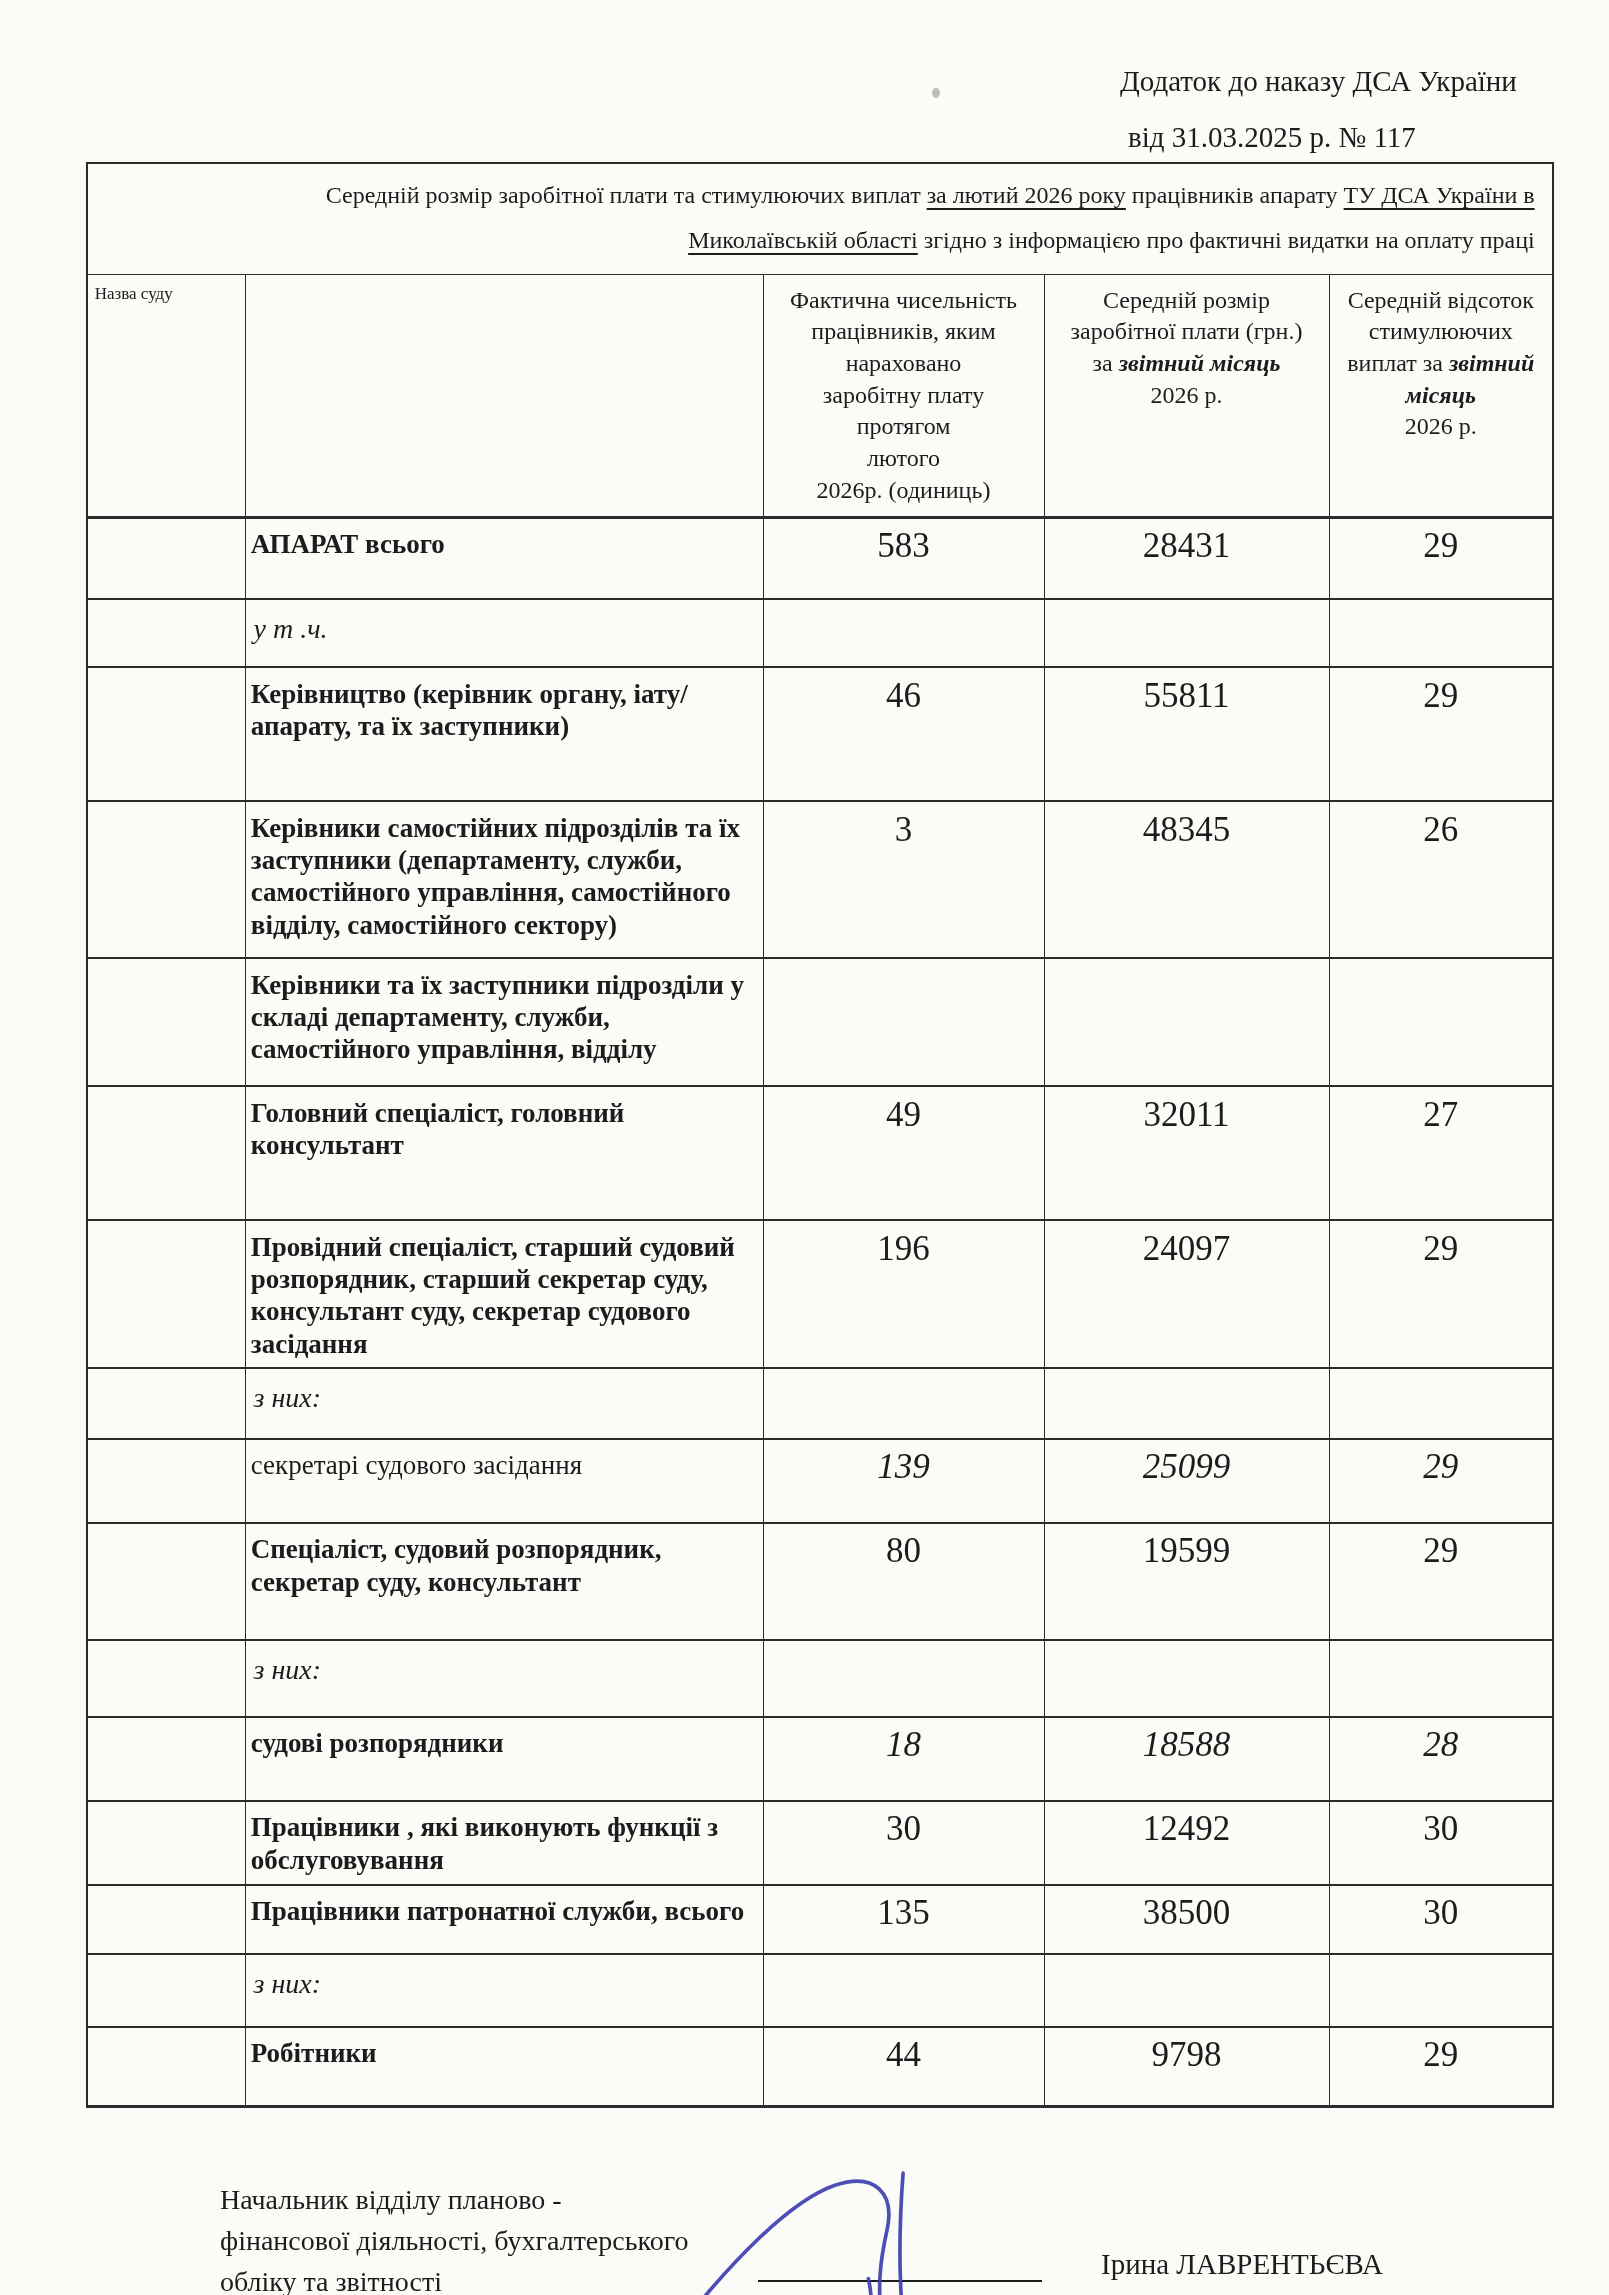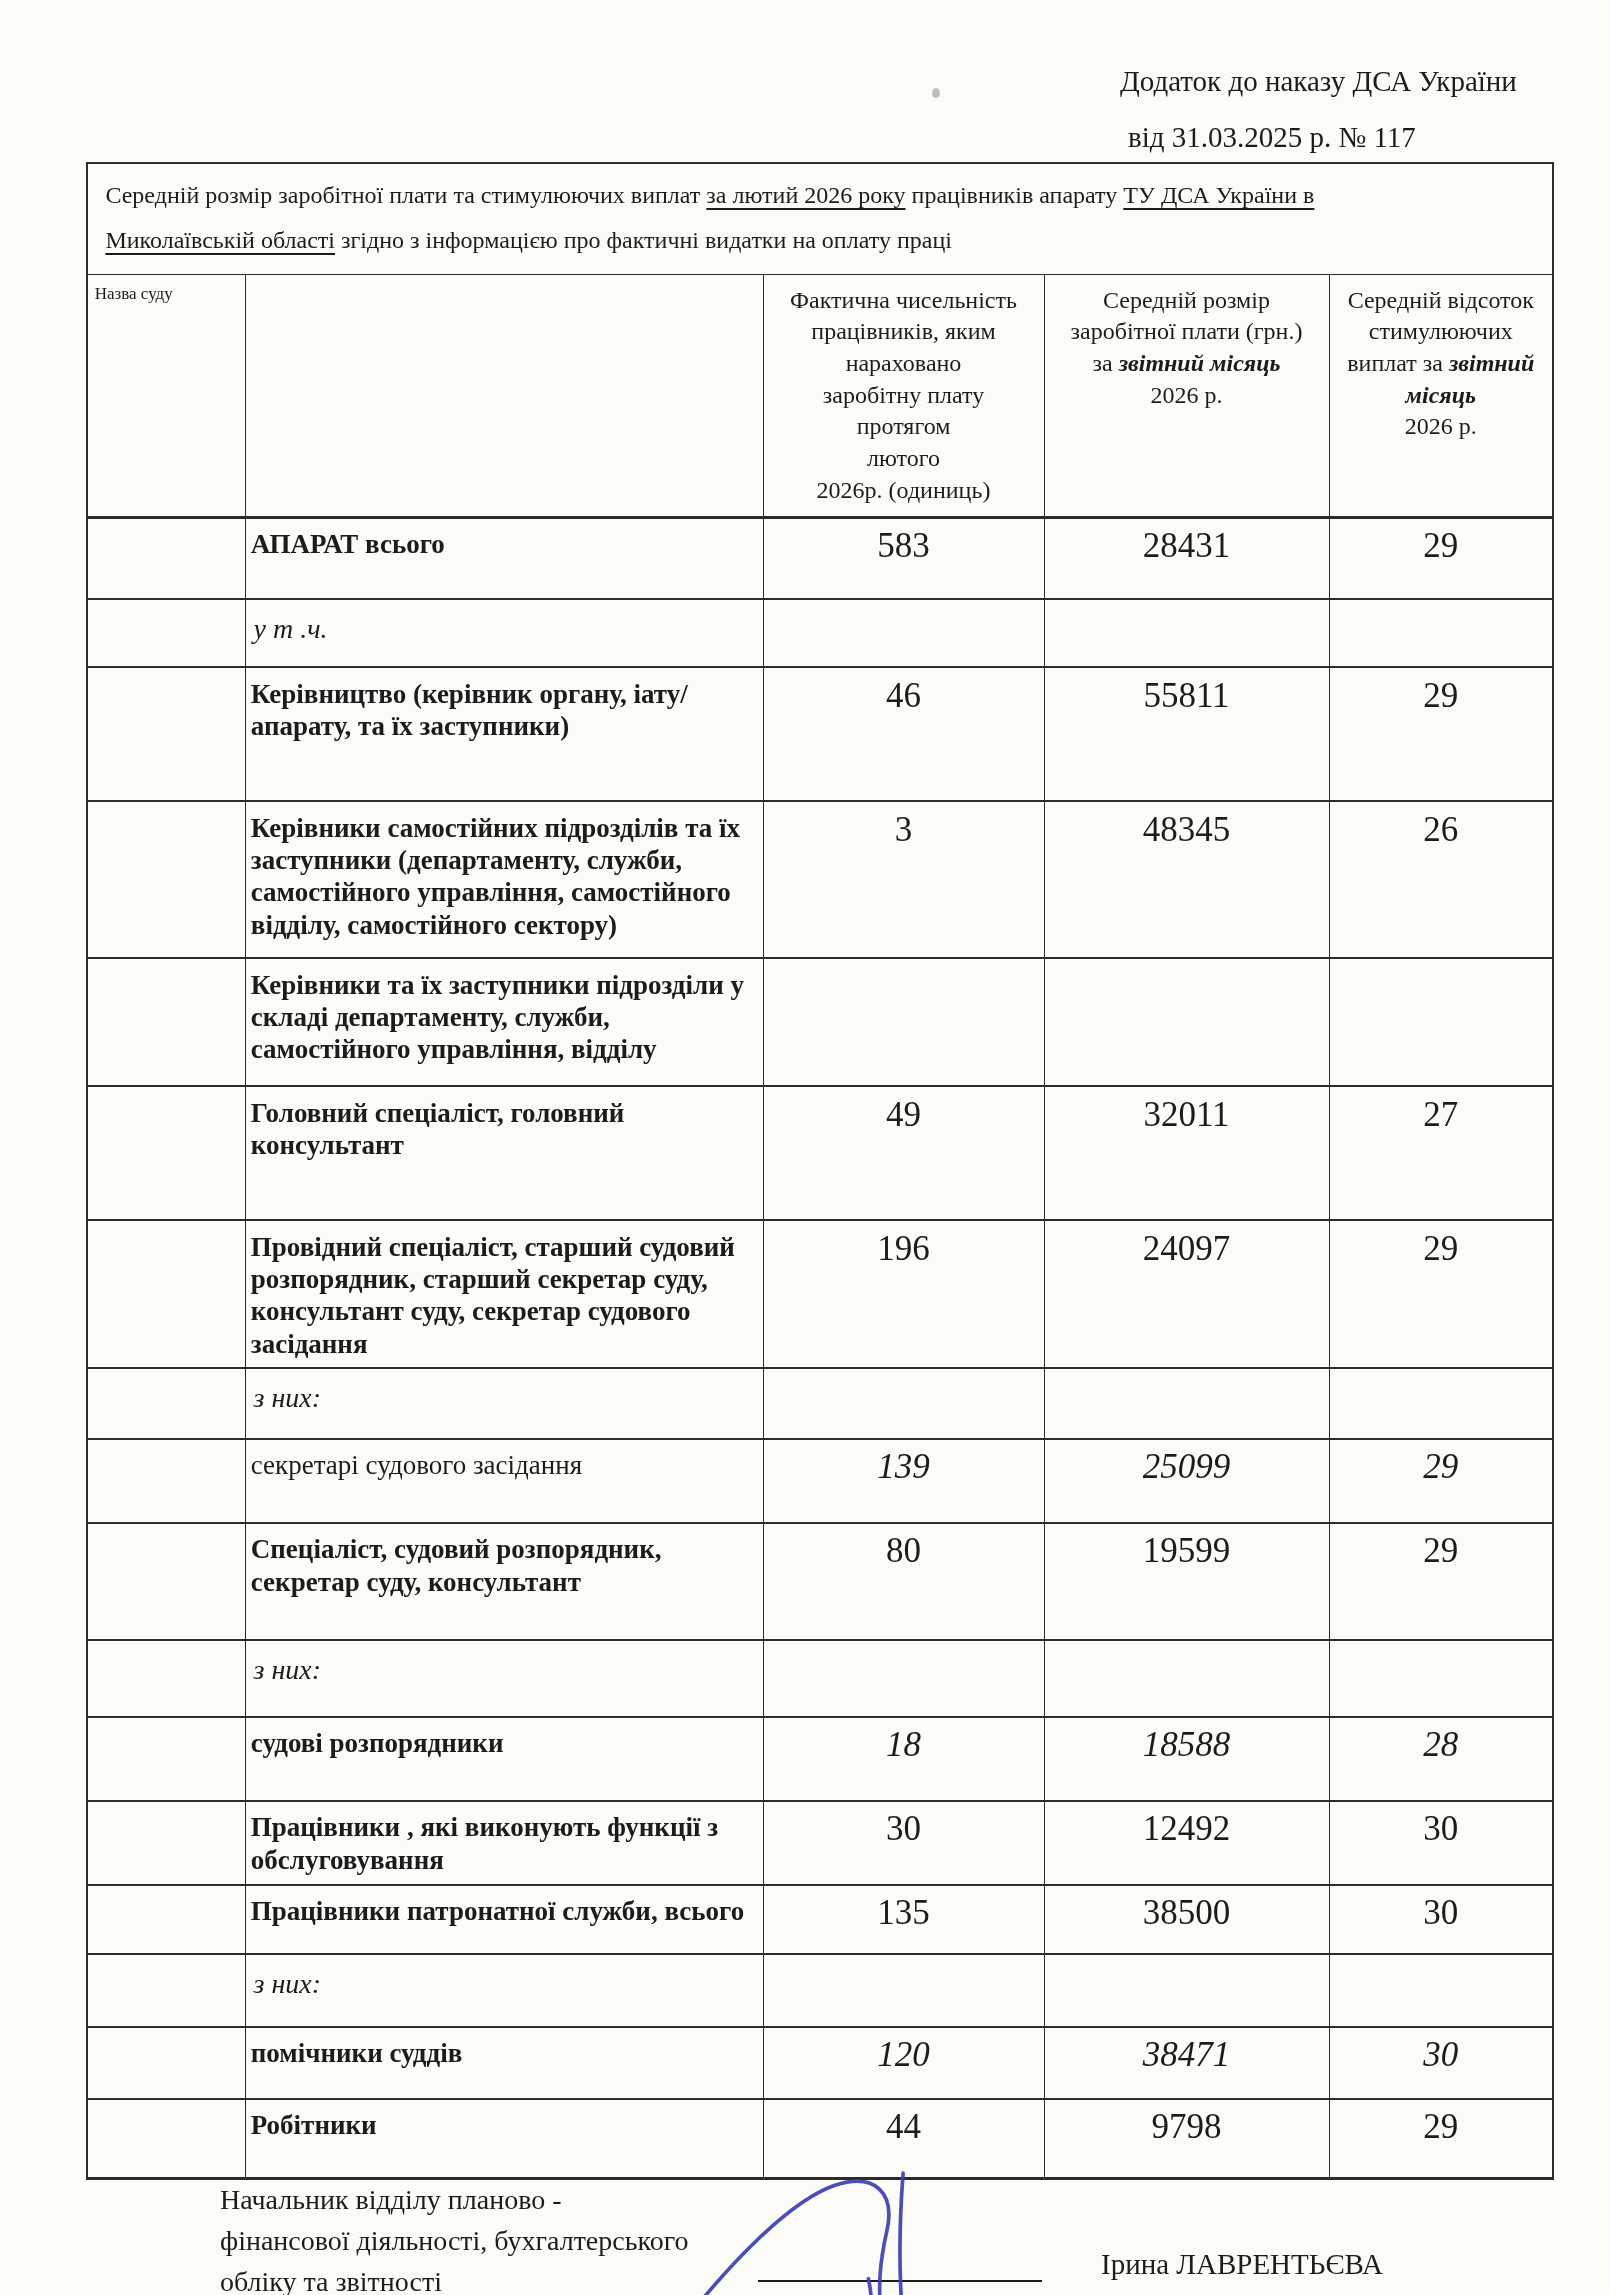--- a/index.html
+++ b/index.html
@@ -18,21 +18,21 @@
     background:var(--speck); opacity:.55;}
   
   table.report{
     position:absolute; left:86px; top:162px; width:1464px;
     table-layout:fixed; border-collapse:collapse;
     border:2px solid var(--border); border-bottom-width:3.3px;
   }
   .report td,.report th{border:1.3px solid var(--border); vertical-align:top; font-weight:normal;}
   .report tbody td{border-top-width:2.7px;}
   .title-cell{
-    border-bottom-width:2px; text-align:left; font-weight:bold;
+    border-bottom-width:2px; text-align:right; font-weight:bold;
     font-size:24px; line-height:1.85; padding:9.4px 17.4px 12px; white-space:pre-line;
   }
   .u{text-decoration:underline; text-underline-offset:4.7px; text-decoration-thickness:2px;}
   .head-row th{
     height:222px; border-bottom-width:3.3px; font-size:24px; line-height:1.32;
     text-align:center; padding:9.4px 6.7px; white-space:pre-line;
   }
   .head-row th.c1{text-align:left; padding:8px 6.7px; font-size:17px;}
   .bi{font-weight:bold; font-style:italic;}
   td.lbl{text-align:left; font-size:27px; line-height:1.2; padding:9.4px 5.3px 6.7px 5.3px;}
@@ -195,27 +195,20 @@
         </tr>
         <tr>
           <td class="c1"></td>
           <td class="lbl i" style="height: 73px;">з них:</td>
           <td class="num"></td>
           <td class="num"></td>
           <td class="num"></td>
         </tr>
         <tr>
           <td class="c1"></td>
-          <td class="lbl b" style="height: 72px;">помічники суддів</td>
-          <td class="num vi">120</td>
-          <td class="num vi">38471</td>
-          <td class="num vi">30</td>
-        </tr>
-        <tr>
-          <td class="c1"></td>
           <td class="lbl b" style="height: 80px;">Робітники</td>
           <td class="num">44</td>
           <td class="num">9798</td>
           <td class="num">29</td>
         </tr>
       </tbody>
   </table>
 
   <div class="footer">
     <div class="position">Начальник відділу планово -

